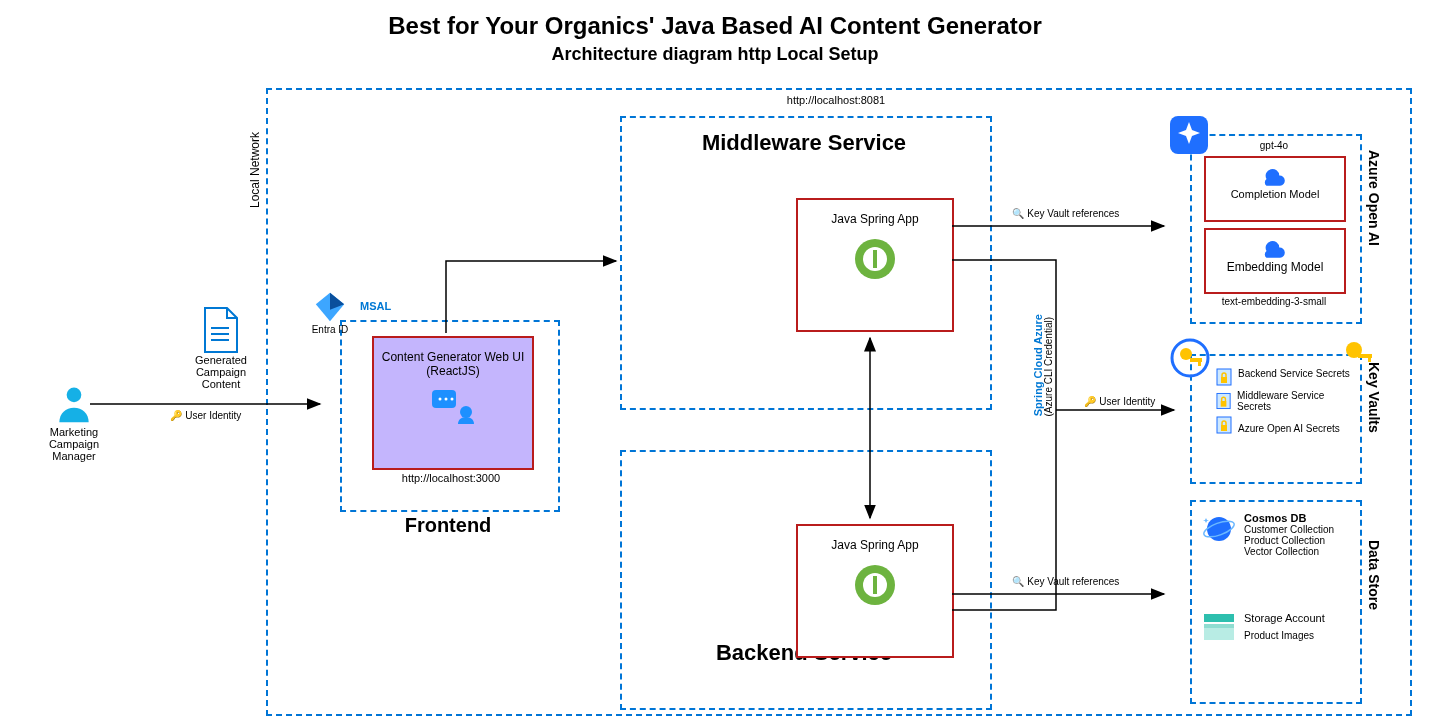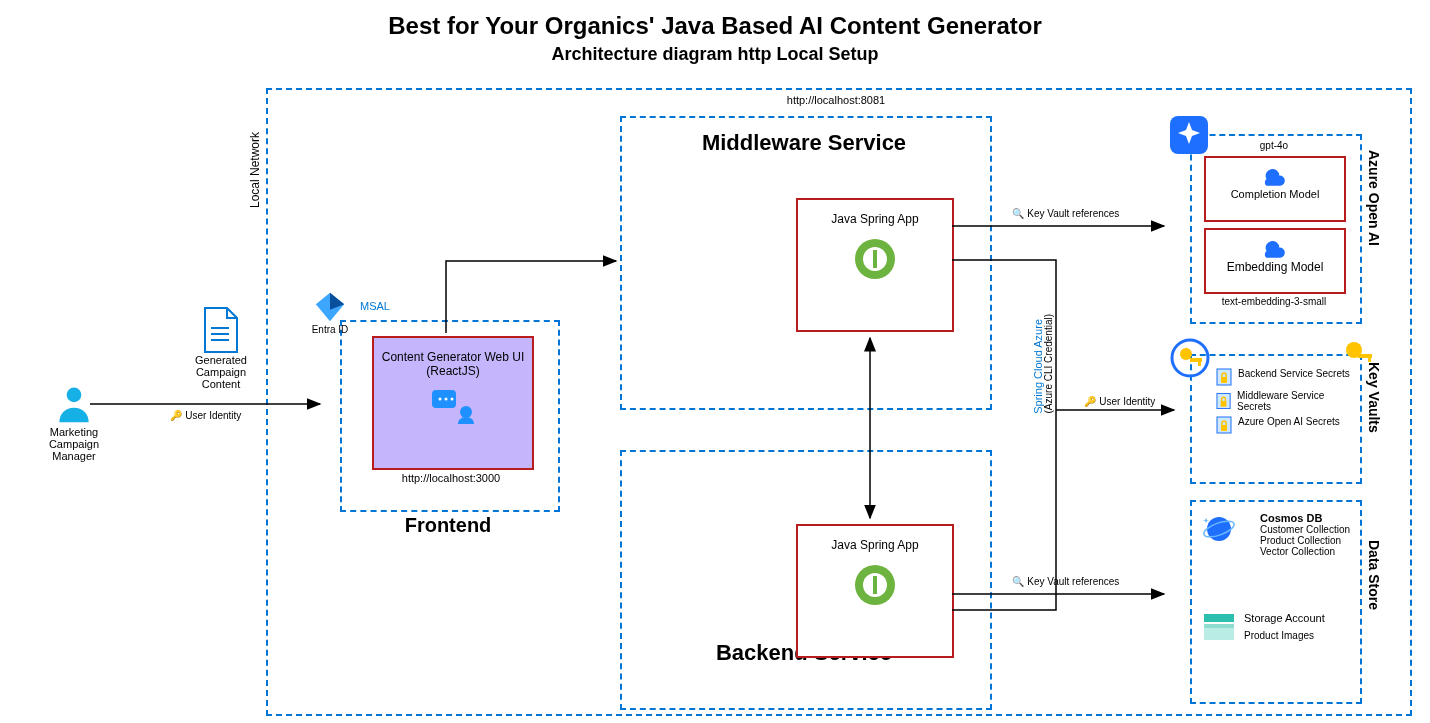--- a/index.html
+++ b/index.html
@@ -7,21 +7,21 @@
   .abs{position:absolute}
   .dash-box{border:2px dashed #0075d6}
   .solid-box{border:2px solid #b91c1c}
   .title{font-size:24px;font-weight:700;text-align:center}
   .subtitle{font-size:18px;font-weight:700;text-align:center}
   .side-label{writing-mode:vertical-rl;text-orientation:mixed;transform:rotate(180deg);font-size:12px}
   .side-label-r{writing-mode:vertical-rl;text-orientation:mixed;font-size:14px;font-weight:700}
   .small{font-size:11px}
   .xsmall{font-size:10px}
   .ctr{text-align:center}
-  .blue{color:#0078d4;font-weight:400}
+  .blue{color:#0078d4;font-weight:700}
   .caption{font-size:20px;font-weight:700;text-align:center}
   svg.icon{display:block}
 </style>
 </head>
 <body>
 
 <div class="stage">
 
   <div class="abs title" style="left:0;top:12px;width:1430px">Best for Your Organics' Java Based AI Content Generator</div>
   <div class="abs subtitle" style="left:0;top:44px;width:1430px">Architecture diagram http Local Setup</div>
@@ -225,35 +225,35 @@
       <span class="xsmall">Backend Service Secrets</span>
     </div>
     <div style="display:flex;align-items:center;gap:6px;margin:4px 0">
       <svg width="16" height="18" viewBox="0 0 16 18">
           <rect x="1" y="1" width="14" height="16" fill="#cde8ff" stroke="#1f6fff"></rect>
           <rect x="5" y="9" width="6" height="6" fill="#ffc300"></rect>
           <path d="M6 9v-2a2 2 0 0 1 4 0v2" fill="none" stroke="#ffc300" stroke-width="1.5"></path>
         </svg>
       <span class="xsmall">Middleware Service Secrets</span>
     </div>
-    <div style="display:flex;align-items:flex-start;gap:6px;margin:4px 0">
+    <div style="display:flex;align-items:flex-end;gap:6px;margin:4px 0">
       <svg width="16" height="18" viewBox="0 0 16 18">
           <rect x="1" y="1" width="14" height="16" fill="#cde8ff" stroke="#1f6fff"></rect>
           <rect x="5" y="9" width="6" height="6" fill="#ffc300"></rect>
           <path d="M6 9v-2a2 2 0 0 1 4 0v2" fill="none" stroke="#ffc300" stroke-width="1.5"></path>
         </svg>
       <span class="xsmall">Azure Open AI Secrets</span>
     </div>
   </div>
 
   <div class="abs dash-box" style="left:1190px;top:500px;width:168px;height:200px"></div>
   <div class="abs side-label-r" style="left:1366px;top:540px;height:120px">Data Store</div>
 
   <div class="abs" style="left:1202px;top:512px;width:150px">
-    <div style="display:flex;gap:24px">
+    <div style="display:flex;gap:8px">
       <svg width="34" height="34" viewBox="0 0 34 34">
         <circle cx="17" cy="17" r="12" fill="#1f6fff"></circle>
         <ellipse cx="17" cy="17" rx="16" ry="6" fill="none" stroke="#6bb8ff" stroke-width="1.5" transform="rotate(-20 17 17)"></ellipse>
         <path d="M4 6l1 2 2 .5-2 .5-1 2-1-2-2-.5 2-.5z" fill="#6bb8ff"></path>
       </svg>
       <div>
         <div class="small" style="font-weight:600">Cosmos DB</div>
         <div class="xsmall">Customer Collection</div>
         <div class="xsmall">Product Collection</div>
         <div class="xsmall">Vector Collection</div>

